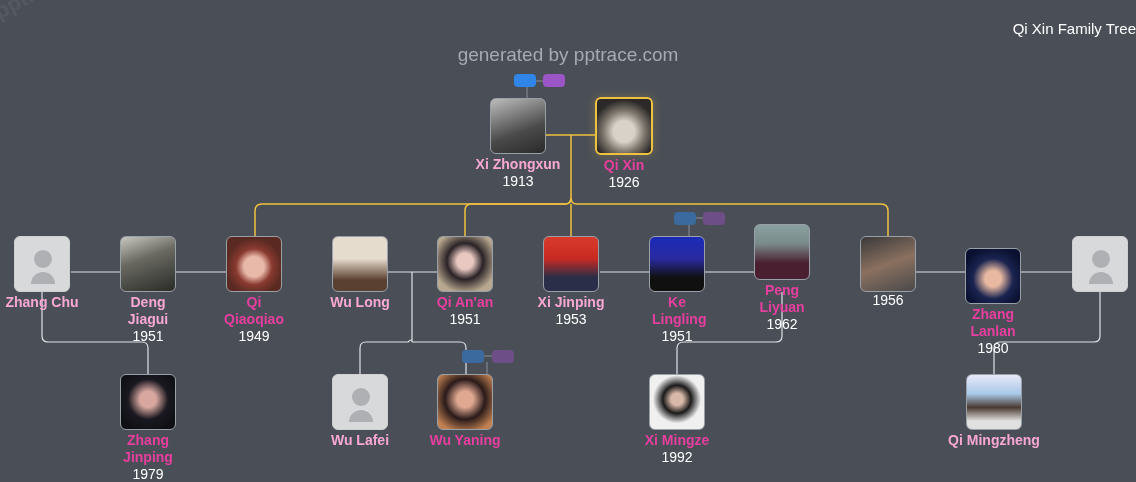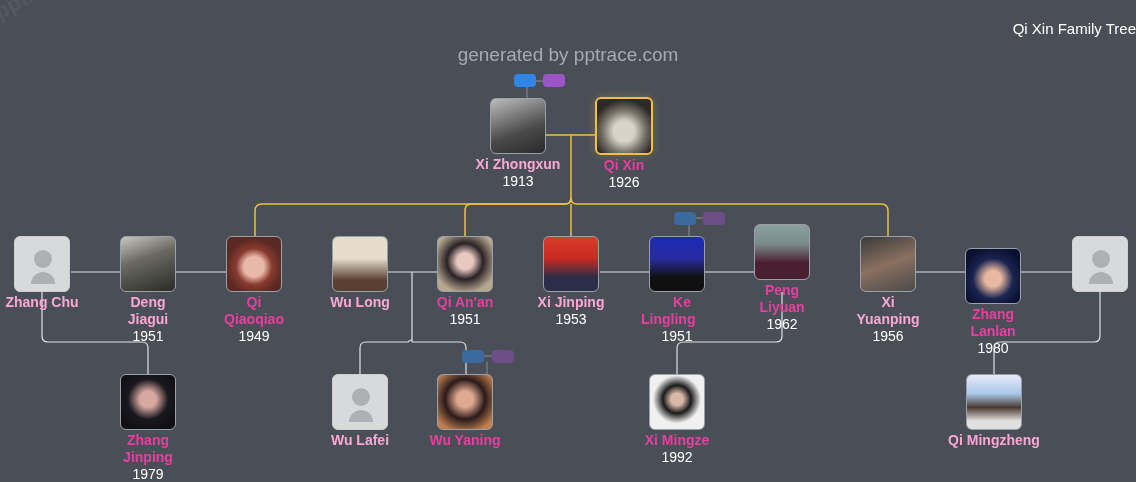--- a/index.html
+++ b/index.html
@@ -138,31 +138,30 @@
   <div class="name female">Qi An'an</div>
   <div class="year">1951</div>
 </div>
 <div class="node" style="left:521px;top:236px;">
   <div class="photo" style="background:linear-gradient(180deg,#d83a2a 0%,#c82a22 40%,#2a2e48 75%);"></div>
   <div class="name male">Xi Jinping</div>
   <div class="year">1953</div>
 </div>
 <div class="node" style="left:627px;top:236px;">
   <div class="photo" style="background:linear-gradient(180deg,#1a2ab8 0%,#2a2aa0 40%,#101010 75%);"></div>
-  <div class="name female" style="width:50px;margin-left:14px;text-align:right;">Ke Lingling</div>
+  <div class="name female" style="width:50px;margin-left:25px;">Ke Lingling</div>
   <div class="year">1951</div>
 </div>
 <div class="node" style="left:732px;top:224px;">
   <div class="photo" style="background:linear-gradient(180deg,#8aa0a0 0%,#7a8a8a 35%,#4a2030 70%);"></div>
   <div class="name female" style="width:50px;margin-left:25px;">Peng Liyuan</div>
   <div class="year">1962</div>
 </div>
 <div class="node" style="left:838px;top:236px;">
   <div class="photo" style="background:linear-gradient(160deg,#3a3a3a,#8a7060 50%,#4a4a4a);"></div>
-  <div class="name male" style="width:70px;margin-left:15px;">Xi Yuanping</div>
   <div class="year">1956</div>
 </div>
 <div class="node" style="left:943px;top:248px;">
   <div class="photo" style="background:radial-gradient(circle at 50% 55%,#e8b8a0 20%,#1a2450 50%,#0a1030 80%);"></div>
   <div class="name female" style="width:50px;margin-left:25px;">Zhang Lanlan</div>
   <div class="year">1980</div>
 </div>
 <div class="node" style="left:1050px;top:236px;">
   <div class="photo placeholder">
       <div class="head"></div>

